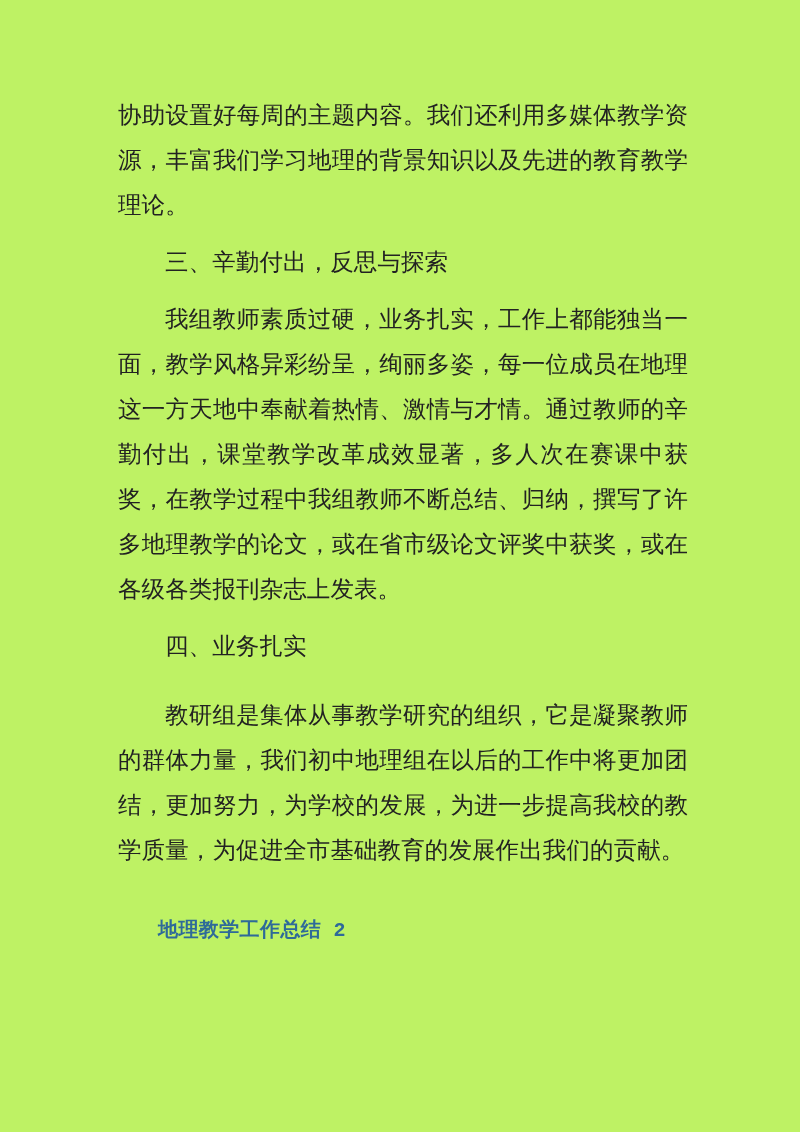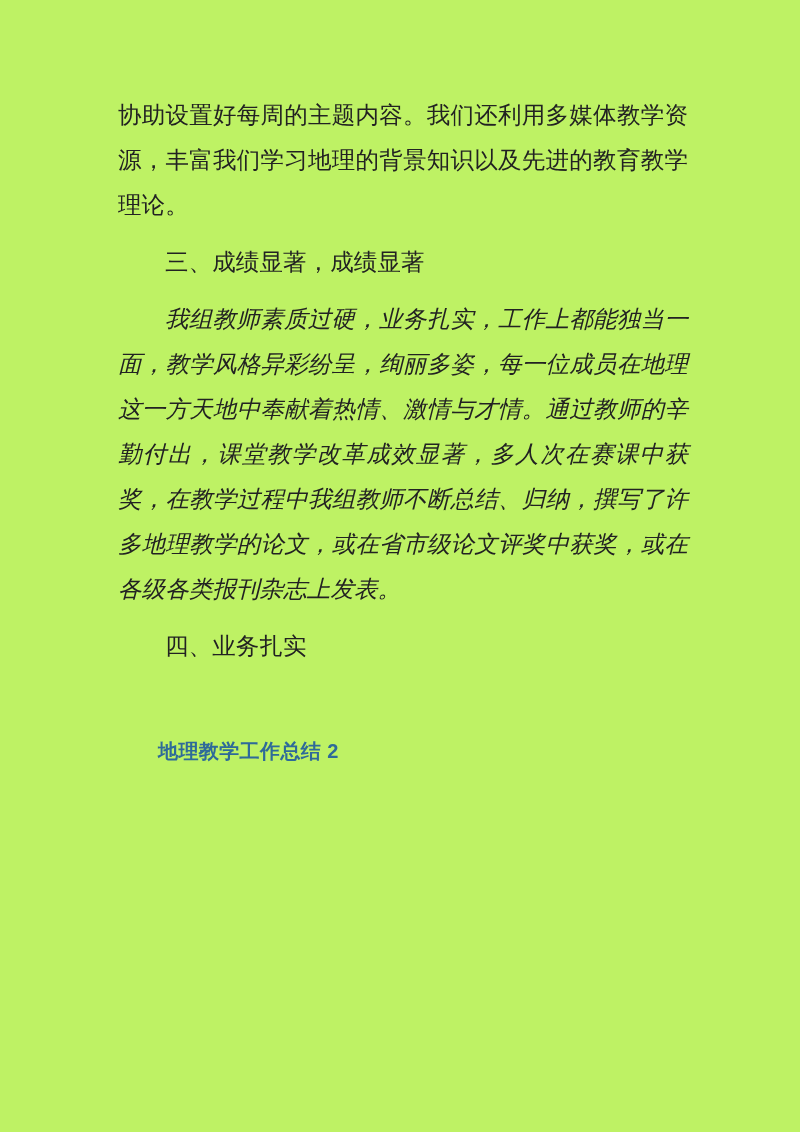--- a/index.html
+++ b/index.html
@@ -27,67 +27,67 @@
     font-size: 23.5px;
     line-height: 45px;
     color: #222222;
     text-align: justify;
     text-justify: inter-ideograph;
     letter-spacing: 0.1px;
     word-break: break-all;
   }
   .para.indent {
     text-indent: 2em;
-    font-style: italic;
   }
   .section-heading {
     margin: 0;
     font-size: 23.5px;
     line-height: 45px;
     color: #222222;
     text-indent: 2em;
     letter-spacing: 0.1px;
   }
   .doc-subtitle {
     margin: 0;
     font-size: 20px;
     line-height: 32px;
     color: #2e6a99;
     font-weight: bold;
-    font-family: Liberation Sans, sans-serif;
+    font-family: Liberation Mono, monospace;
     text-indent: 2em;
     letter-spacing: 0.4px;
   }
   .spacer-sm { height: 12px; }
   .spacer-lg { height: 42px; }
 </style>
 </head>
 <body>
 
 <div class="page">
   <div class="page-body">
 
     <p class="para">协助设置好每周的主题内容。我们还利用多媒体教学资源，丰富我们学习地理的背景知识以及先进的教育教学理论。</p>
 
     <div class="spacer-sm"></div>
 
-    <p class="section-heading">三、成绩显著，成绩显著</p>
+    <p class="section-heading">三、辛勤付出，反思与探索</p>
 
     <div class="spacer-sm"></div>
 
     <p class="para indent">我组教师素质过硬，业务扎实，工作上都能独当一面，教学风格异彩纷呈，绚丽多姿，每一位成员在地理这一方天地中奉献着热情、激情与才情。通过教师的辛勤付出，课堂教学改革成效显著，多人次在赛课中获奖，在教学过程中我组教师不断总结、归纳，撰写了许多地理教学的论文，或在省市级论文评奖中获奖，或在各级各类报刊杂志上发表。</p>
 
     <div class="spacer-sm"></div>
 
     <p class="section-heading">四、业务扎实</p>
 
     <div class="spacer-sm"></div>
 
 
     <div class="spacer-sm"></div>
 
+    <p class="para indent">教研组是集体从事教学研究的组织，它是凝聚教师的群体力量，我们初中地理组在以后的工作中将更加团结，更加努力，为学校的发展，为进一步提高我校的教学质量，为促进全市基础教育的发展作出我们的贡献。</p>
 
     <div class="spacer-lg"></div>
 
     <p class="doc-subtitle">地理教学工作总结 2</p>
 
   </div>
 </div>
 
 </body></html>

